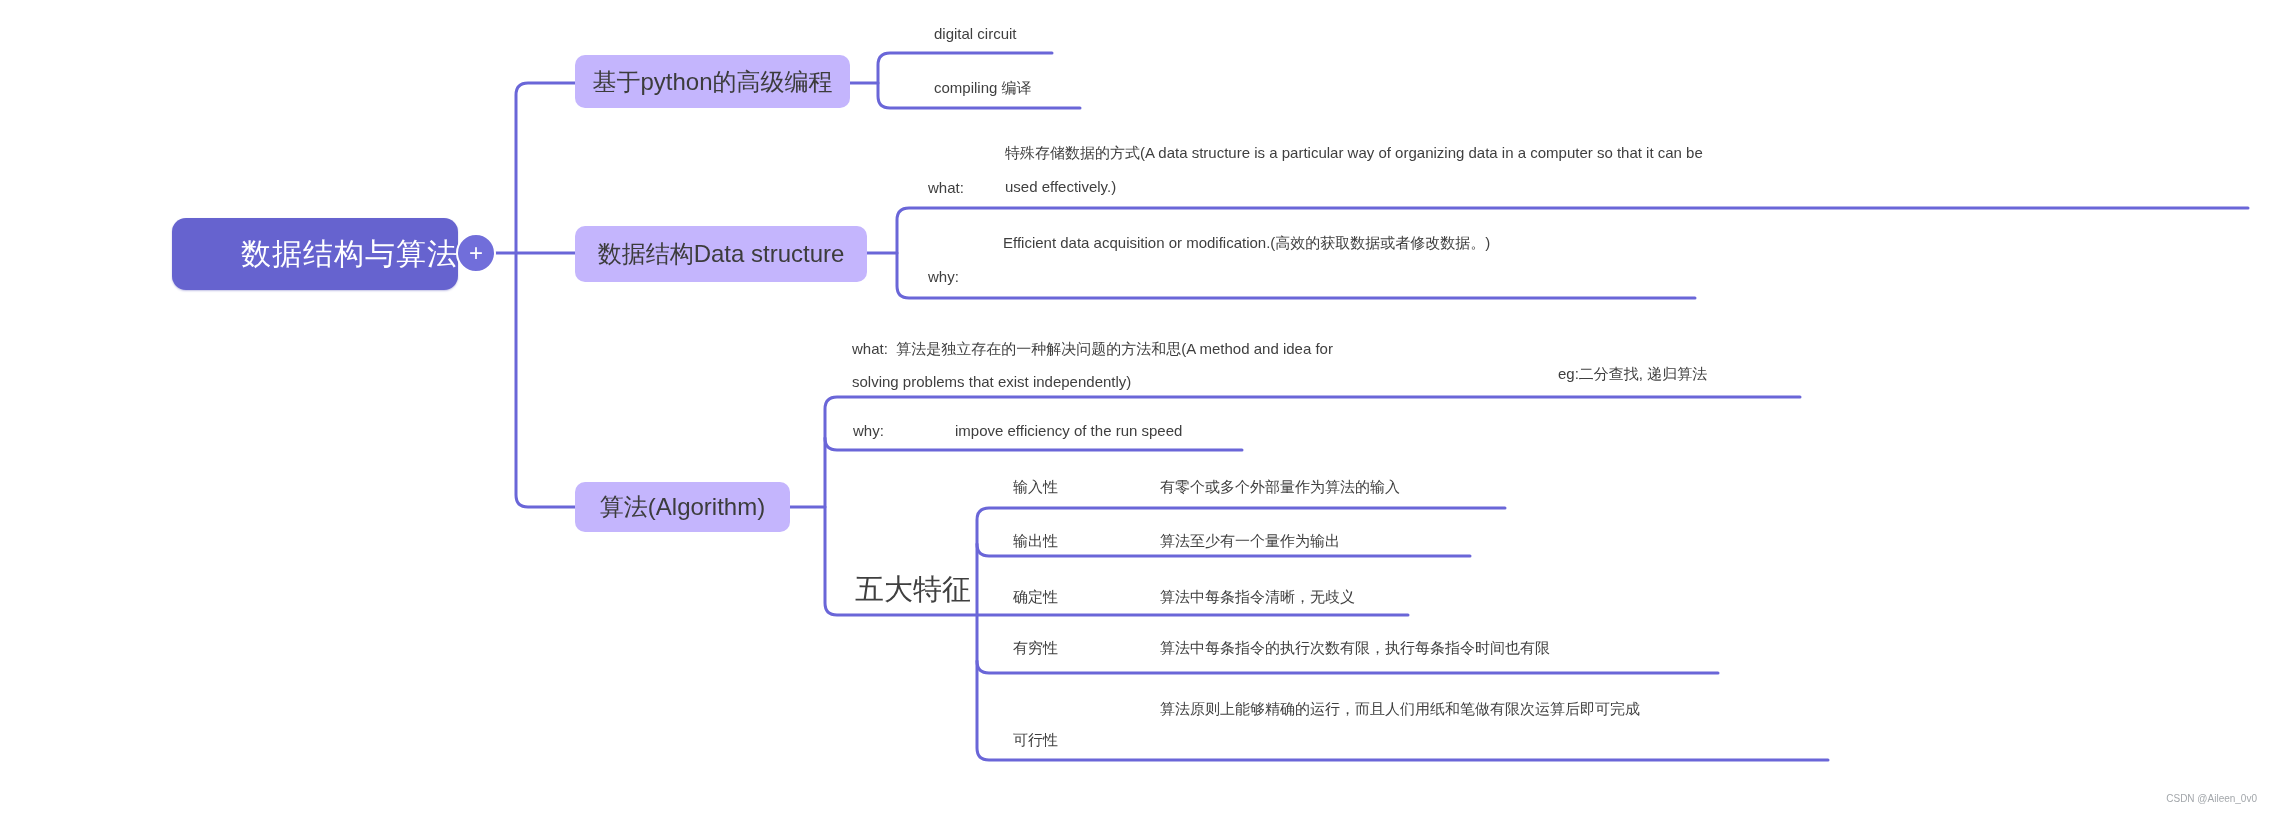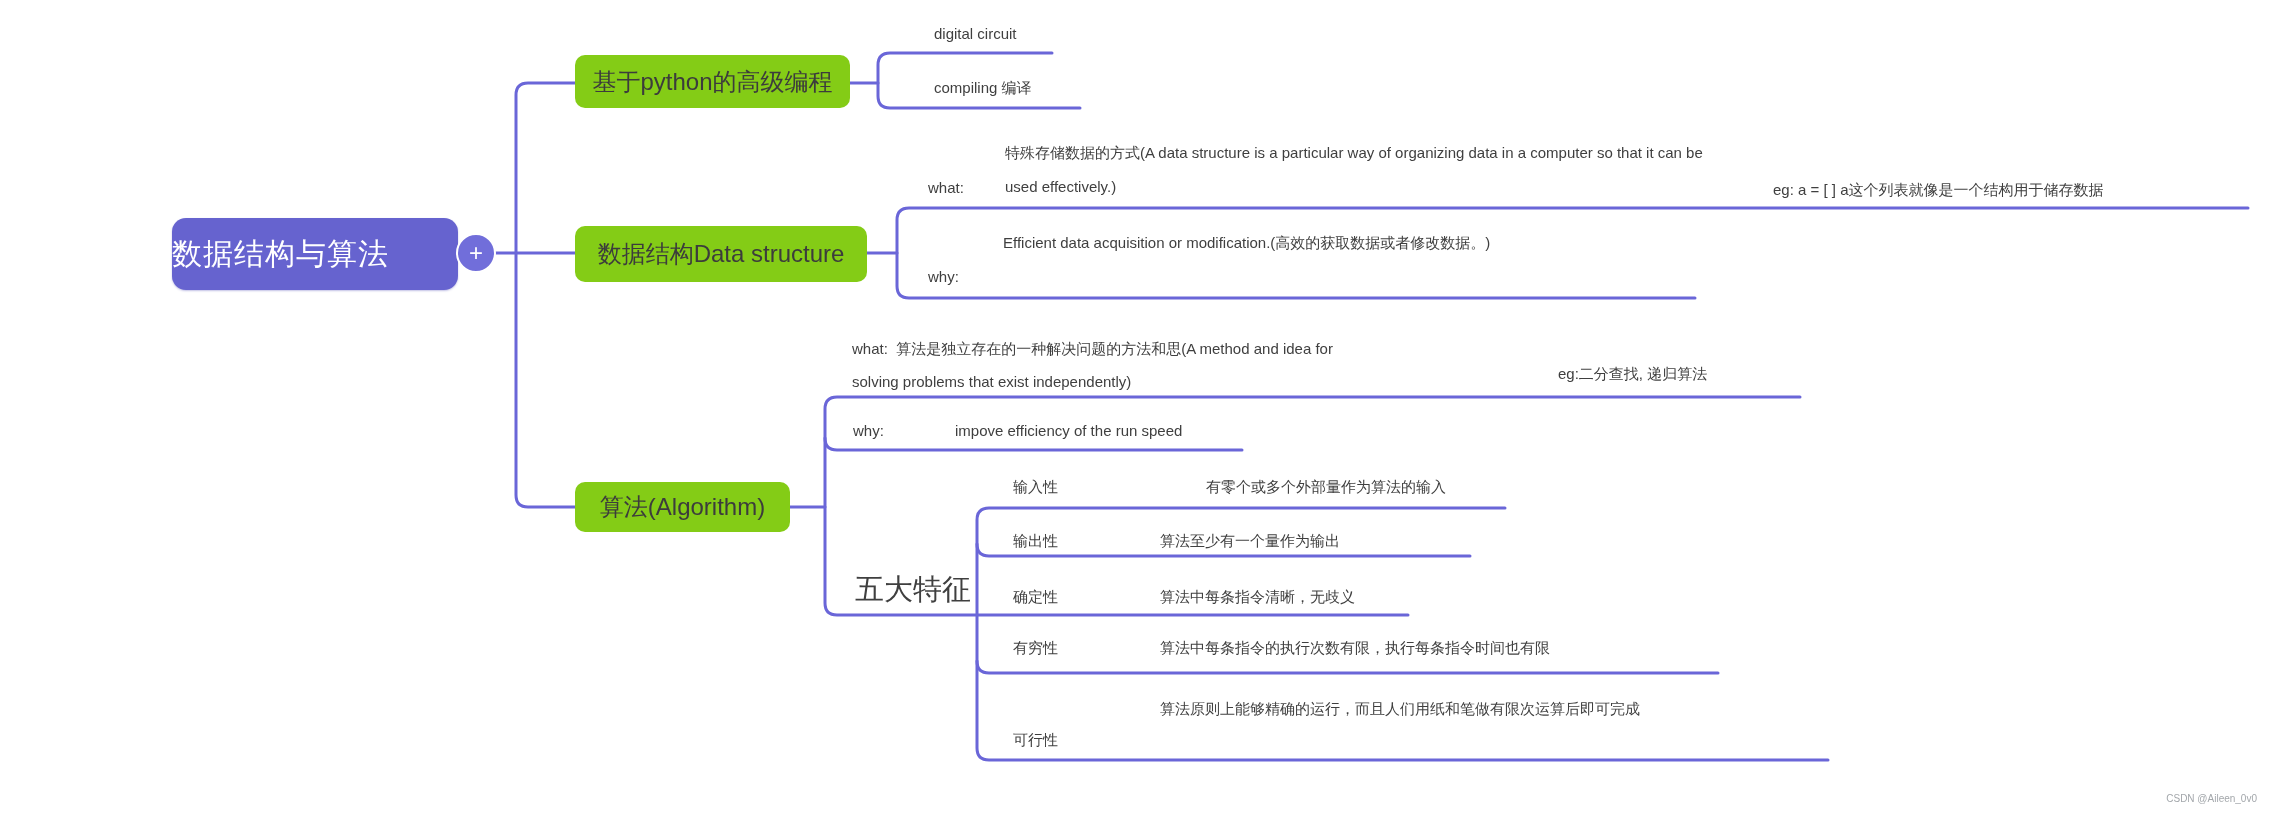--- a/index.html
+++ b/index.html
@@ -3,33 +3,33 @@
 <meta charset="utf-8">
 <style>
   html,body{margin:0;padding:0;background:#ffffff;}
   body{font-family:"Liberation Sans","DejaVu Sans",sans-serif;}
   .canvas{position:relative;width:2277px;height:820px;background:#ffffff;overflow:hidden;}
   .wires{position:absolute;left:0;top:0;width:2277px;height:820px;}
   .abs{position:absolute;}
   .root-node{
     left:172px;top:218px;width:286px;height:72px;
     background:#6663CF;border-radius:14px;
-    display:flex;align-items:center;justify-content:flex-start;
+    display:flex;align-items:center;justify-content:flex-end;
     color:#ffffff;font-size:30px;font-weight:500;letter-spacing:1px;
     box-shadow:0 1px 2px rgba(80,78,180,.35);
   }
   .plus-btn{
     left:456px;top:233px;width:36px;height:36px;border-radius:50%;
     background:#716EDA;border:2px solid #ffffff;
     display:flex;align-items:center;justify-content:center;
     color:#ffffff;font-size:24px;font-weight:400;line-height:1;
     cursor:pointer;z-index:3;
   }
   .topic-node{
-    background:#84cc16;border-radius:10px;
+    background:#c4b5fd;border-radius:10px;
     display:flex;align-items:center;justify-content:center;
     color:#3C3C3C;font-size:24px;z-index:2;
   }
   .t{color:#3F3F3F;font-size:15px;line-height:26px;white-space:nowrap;z-index:2;}
   .block{white-space:pre-wrap;line-height:34px;}
   .block2{white-space:pre-wrap;line-height:33px;}
   .features-label{font-size:29px;}
   .watermark{right:20px;top:793px;color:#A3A7AB;font-size:10px;white-space:nowrap;}
 </style>
 </head>
@@ -71,35 +71,34 @@
     <span>基于python的高级编程</span>
   </div>
   <div class="abs t" style="left:934px;top:21px;">digital circuit</div>
   <div class="abs t" style="left:934px;top:75px;">compiling 编译</div>
 
   <div class="abs topic-node" style="left:575px;top:226px;width:292px;height:56px;">
     <span>数据结构Data structure</span>
   </div>
   <div class="abs t" style="left:928px;top:175px;">what:</div>
   <div class="abs t block" style="left:1005px;top:136px;width:715px;white-space:normal;">特殊存储数据的方式(A data structure is a particular way of organizing data in a computer so that it can be used effectively.)</div>
-  <div class="abs t" style="left:1773px;top:177px;">eg: a = [ ] a这个列表就像是一个结构用于储存数据</div>
   <div class="abs t" style="left:928px;top:264px;">why:</div>
   <div class="abs topic-node" style="left:575px;top:482px;width:215px;height:50px;">
     <span>算法(Algorithm)</span>
   </div>
 
   <div class="abs t block" style="left:1003px;top:226px;width:720px;white-space:normal;">Efficient data acquisition or modification.(高效的获取数据或者修改数据。)</div>
   <div class="abs t block2" style="left:852px;top:332px;width:520px;">what:  算法是独立存在的一种解决问题的方法和思(A method and idea for solving problems that exist independently)</div>
   <div class="abs t" style="left:1558px;top:361px;">eg:二分查找, 递归算法</div>
   <div class="abs t" style="left:853px;top:418px;">why:</div>
   <div class="abs t" style="left:955px;top:418px;">impove efficiency of the run speed</div>
   <div class="abs t features-label" style="left:855px;top:576px;">五大特征</div>
 
   <div class="abs t" style="left:1013px;top:474px;">输入性</div>
-  <div class="abs t" style="left:1160px;top:474px;margin-left:46px;">有零个或多个外部量作为算法的输入</div>
+  <div class="abs t" style="left:1160px;top:474px;">有零个或多个外部量作为算法的输入</div>
 
   <div class="abs t" style="left:1013px;top:528px;">输出性</div>
   <div class="abs t" style="left:1160px;top:528px;">算法至少有一个量作为输出</div>
 
   <div class="abs t" style="left:1013px;top:584px;">确定性</div>
   <div class="abs t" style="left:1160px;top:584px;">算法中每条指令清晰，无歧义</div>
 
   <div class="abs t" style="left:1013px;top:635px;">有穷性</div>
   <div class="abs t" style="left:1160px;top:635px;">算法中每条指令的执行次数有限，执行每条指令时间也有限</div>
 

